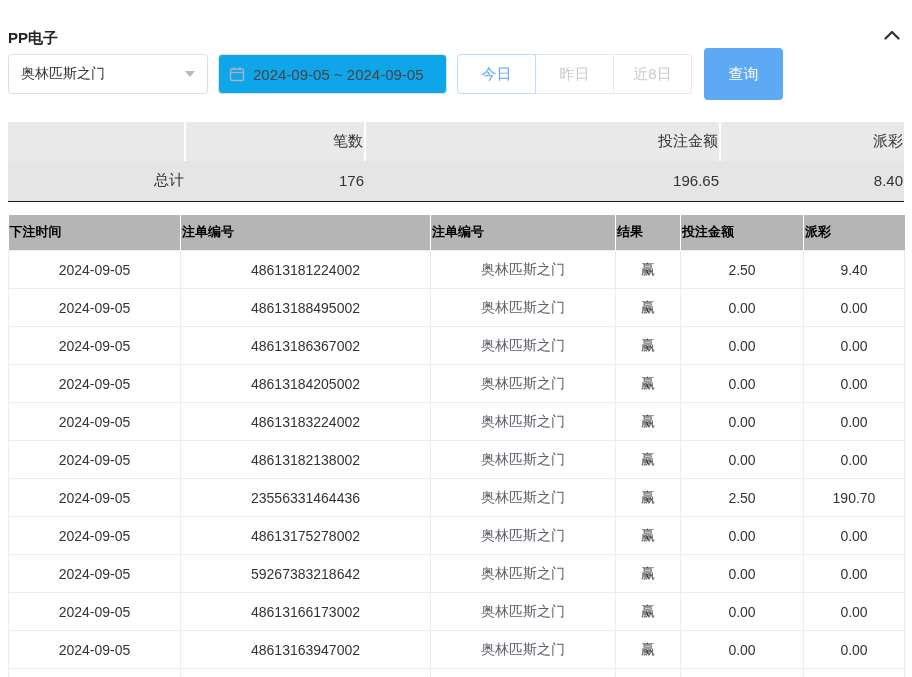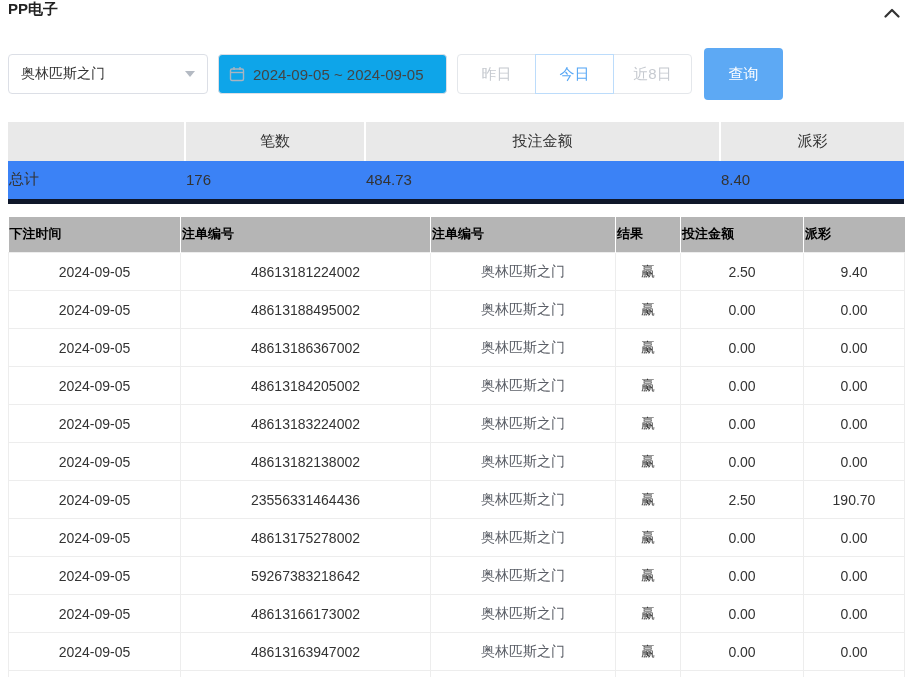--- a/index.html
+++ b/index.html
@@ -6,21 +6,21 @@
   html, body { margin: 0; padding: 0; }
   body {
     width: 912px; height: 677px; overflow: hidden;
     background: #ffffff; color: #333;
     font-family: "Liberation Sans", "DejaVu Sans", sans-serif;
   }
   .page { padding: 0 8px; }
 
   
   .panel-header {
-    height: 48px; display: flex; align-items: flex-start; justify-content: space-between;
+    height: 48px; display: flex; align-items: flex-end; justify-content: space-between;
   }
   .panel-title { font-size: 15px; font-weight: bold; color: #222; }
   .collapse-btn { cursor: pointer; display: flex; align-items: center; padding: 4px; }
 
   
   .filter-row { display: flex; align-items: center; }
   .select-box {
     width: 200px; height: 40px; border: 1px solid #dcdfe6; border-radius: 4px;
     display: flex; align-items: center; justify-content: space-between;
     padding: 0 12px; margin-right: 10px; font-size: 14px; color: #333; cursor: pointer;
@@ -52,26 +52,26 @@
     width: 79px; height: 52px; margin-left: 12px; background: #5da9f4; color: #fff;
     border: none; border-radius: 4px; font-size: 15px; cursor: pointer;
     font-family: inherit;
   }
 
   
   table { border-collapse: collapse; table-layout: fixed; width: 896px; }
   .summary-table { margin-top: 22px; }
   .summary-table th {
     background: #e9e9e9; height: 39px; font-size: 15px; font-weight: 400;
-    color: #333; text-align: center;
+    color: #333; text-align: right;
   }
   .summary-table th:not(:first-child) { border-left: 2px solid #fff; }
   .summary-table td {
-    height: 40px; text-align: left; font-size: 15px; color: #333;
-    border-bottom: 5px solid #0f172a; background: #3b82f6;
+    height: 40px; text-align: right; font-size: 15px; color: #333;
+    border-bottom: 1px solid #0f172a; background: #e5e5e5;
   }
 
   
   .detail-table { margin-top: 13px; }
   .detail-table th {
     background: #b5b5b5; color: #000000; height: 36px;
     font-size: 13px; font-weight: bold; text-align: left;
   }
   .detail-table th:not(:first-child) { border-left: 1px solid #ffffff; }
   .detail-table td {
@@ -109,22 +109,22 @@
           <rect x="1.5" y="3" width="13" height="11.5" rx="1.5" fill="none" stroke="#a9b4c0" stroke-width="1.4"></rect>
           <line x1="1.5" y1="6.5" x2="14.5" y2="6.5" stroke="#a9b4c0" stroke-width="1.4"></line>
           <line x1="5" y1="1" x2="5" y2="4" stroke="#a9b4c0" stroke-width="1.4"></line>
           <line x1="11" y1="1" x2="11" y2="4" stroke="#a9b4c0" stroke-width="1.4"></line>
         </svg>
       </span>
       <span>2024-09-05 ~ 2024-09-05</span>
     </div>
 
     <div class="btn-group">
+      <button class="quick-btn active">今日</button>
       <button class="quick-btn">昨日</button>
-      <button class="quick-btn active">今日</button>
       <button class="quick-btn">近8日</button>
     </div>
 
     <button class="search-btn">查询</button>
   </div>
 
   <table class="summary-table">
     <colgroup>
       <col style="width:177px">
         <col style="width:180px">
@@ -136,21 +136,21 @@
         <th></th>
         <th>笔数</th>
         <th>投注金额</th>
         <th>派彩</th>
       </tr>
     </thead>
     <tbody>
       <tr>
         <td>总计</td>
         <td>176</td>
-        <td>484.73</td>
+        <td>196.65</td>
         <td>8.40</td>
       </tr>
     </tbody>
   </table>
 
   <table class="detail-table">
     <colgroup>
       <col style="width:172px">
         <col style="width:250px">
         <col style="width:185px">

